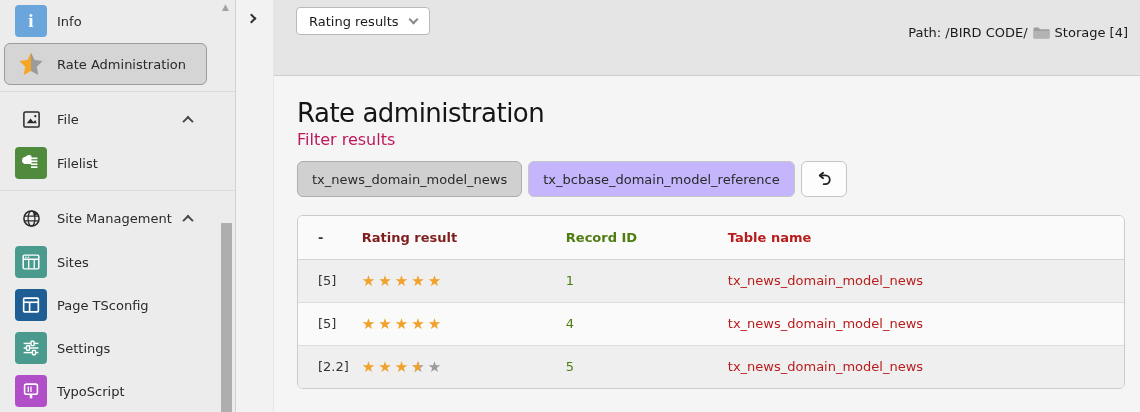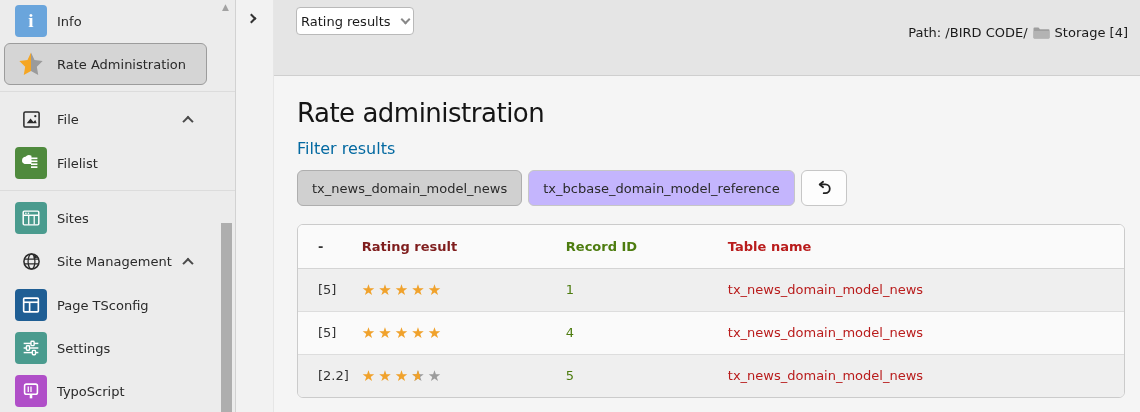--- a/index.html
+++ b/index.html
@@ -63,37 +63,37 @@
 
   
   .main { flex:1; display:flex; flex-direction:column; min-width:0; }
   .docheader {
     height:76px; flex:none; background:#e5e5e5;
     border-bottom:1px solid #cfcfcf; position:relative;
   }
   .dropdown {
     position:absolute; left:22px; top:7px; height:28px;
     background:#fff; border:1px solid #b9b9b9; border-radius:4px;
-    display:flex; align-items:center; gap:11px; padding:0 4px;
+    display:flex; align-items:center; gap:11px; padding:0 12px;
     cursor:pointer; color:#1a1a1a;
   }
   .chev-down {
     width:7px; height:7px; margin-top:-3px;
     border-right:2px solid #888; border-bottom:2px solid #888;
     transform:rotate(45deg);
   }
   .path-bar {
     position:absolute; right:12px; top:0; height:40px;
     display:flex; align-items:flex-end; gap:5px; color:#1a1a1a;
   }
   .path-record { font-weight:normal; display:flex; align-items:center; gap:5px; }
 
   .content { flex:1; background:#f5f5f5; padding:22px 15px 0 23px; }
   .page-title { font-size:26px; font-weight:400; color:#151515; letter-spacing:-0.5px; }
-  .filter-heading { font-size:16px; font-weight:400; color:#0369a1; margin-top:11px; }
+  .filter-heading { font-size:16px; font-weight:400; color:#be185d; margin-top:2px; }
 
   .filter-row { display:flex; gap:6px; margin-top:12px; align-items:stretch; }
   .filter-btn {
     height:36px; padding:0 14px; border-radius:6px; font-size:13px;
     font-family:inherit; color:#2a2a2a; cursor:pointer;
     background:#c4b5fd; border:1px solid #c6c6c6;
   }
   .filter-btn.active { background:#d0d0d0; border-color:#aeaeae; }
   .reset-btn {
     width:46px; height:36px; border-radius:6px; background:#fdfdfd;
@@ -177,45 +177,45 @@
           <rect x="12" y="9.2" width="7" height="1.8" fill="#fff"></rect>
           <rect x="12" y="12.4" width="7" height="1.8" fill="#fff"></rect>
           <rect x="12" y="15.6" width="7" height="1.8" fill="#fff"></rect>
         </svg>
       </span>
       <span class="side-label">Filelist</span>
     </div>
 
     <div class="side-divider"></div>
 
-    <div class="side-item">
-      <span class="mod-icon" style="background-color: rgb(74, 155, 142);">
-        <svg width="22" height="22" viewBox="0 0 24 24">
-          <rect x="3.5" y="4.5" width="17" height="15" rx="1.2" fill="none" stroke="#fff" stroke-width="1.6"></rect>
-          <line x1="3.5" y1="9" x2="20.5" y2="9" stroke="#fff" stroke-width="1.6"></line>
-          <circle cx="6.4" cy="6.8" r="0.9" fill="#fff"></circle>
-            <circle cx="9.2" cy="6.8" r="0.9" fill="#fff"></circle>
-          <line x1="9.5" y1="9" x2="9.5" y2="19" stroke="#fff" stroke-width="1.4"></line>
-          <line x1="15.5" y1="9" x2="15.5" y2="19" stroke="#fff" stroke-width="1.4"></line>
-        </svg>
-      </span>
-      <span class="side-label">Sites</span>
-    </div>
-
     <div class="side-item group-head">
       <span class="mod-icon small">
         <svg width="19" height="19" viewBox="0 0 20 20">
           <circle cx="10" cy="10" r="8" fill="none" stroke="#2a2a2a" stroke-width="1.6"></circle>
           <ellipse cx="10" cy="10" rx="3.6" ry="8" fill="none" stroke="#2a2a2a" stroke-width="1.3"></ellipse>
           <path d="M2.5 7.5 H17.5 M2.5 12.5 H17.5" stroke="#2a2a2a" stroke-width="1.3" fill="none"></path>
           <path d="M13 3 a8 8 0 0 1 3 3 l-4 1 z" fill="#2a2a2a"></path>
         </svg>
       </span>
       <span class="side-label">Site Management</span>
       <span class="chev-up"></span>
+    </div>
+
+    <div class="side-item">
+      <span class="mod-icon" style="background-color: rgb(74, 155, 142);">
+        <svg width="22" height="22" viewBox="0 0 24 24">
+          <rect x="3.5" y="4.5" width="17" height="15" rx="1.2" fill="none" stroke="#fff" stroke-width="1.6"></rect>
+          <line x1="3.5" y1="9" x2="20.5" y2="9" stroke="#fff" stroke-width="1.6"></line>
+          <circle cx="6.4" cy="6.8" r="0.9" fill="#fff"></circle>
+            <circle cx="9.2" cy="6.8" r="0.9" fill="#fff"></circle>
+          <line x1="9.5" y1="9" x2="9.5" y2="19" stroke="#fff" stroke-width="1.4"></line>
+          <line x1="15.5" y1="9" x2="15.5" y2="19" stroke="#fff" stroke-width="1.4"></line>
+        </svg>
+      </span>
+      <span class="side-label">Sites</span>
     </div>
 
     <div class="side-item">
       <span class="mod-icon" style="background-color: rgb(31, 94, 148);">
         <svg width="22" height="22" viewBox="0 0 24 24">
           <rect x="4" y="4.5" width="16" height="15" rx="1" fill="none" stroke="#fff" stroke-width="1.8"></rect>
           <line x1="4" y1="9" x2="20" y2="9" stroke="#fff" stroke-width="1.8"></line>
           <line x1="10.5" y1="9" x2="10.5" y2="19.5" stroke="#fff" stroke-width="1.8"></line>
         </svg>
       </span>

